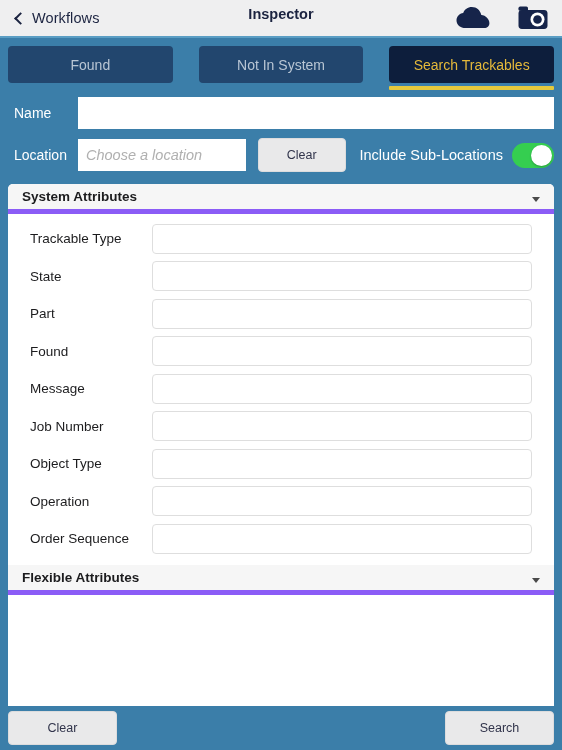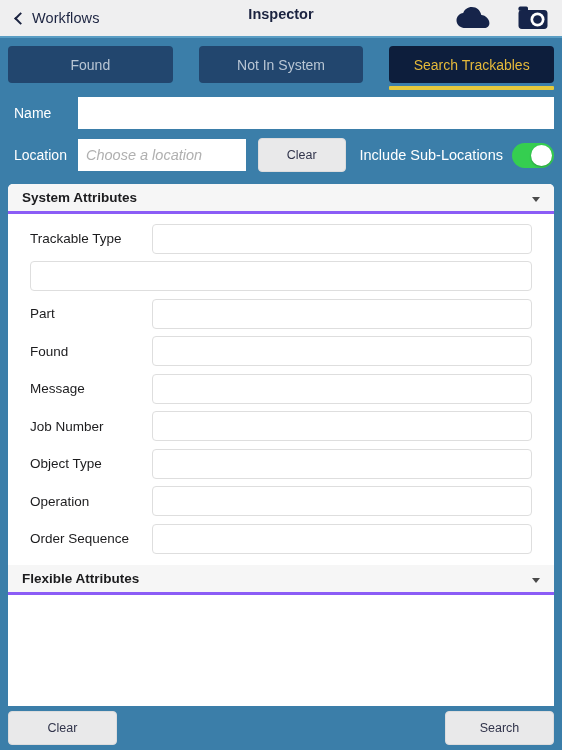--- a/index.html
+++ b/index.html
@@ -217,21 +217,21 @@
     background: #ffffff;
     border-radius: 5px 5px 0 0;
     flex: 1 1 auto;
     overflow: hidden;
     display: flex;
     flex-direction: column;
   }
 
   .section-header {
     background: #f6f6f6;
-    border-bottom: 3px solid #8b5cf6;
+    border-bottom: 5px solid #8b5cf6;
     height: 30px;
     display: flex;
     align-items: center;
     padding: 0 14px;
     position: relative;
   }
   .section-header .title {
     font-size: 13.5px;
     font-weight: bold;
     color: #1c1c1e;
@@ -361,20 +361,21 @@
     </div>
 
     <div class="attr-list">
 
       <div class="arow">
         <div class="arow-label">Trackable Type</div>
         <input class="arow-input" type="text" style="">
       </div>
 
       <div class="arow">
+        <div class="arow-label">State</div>
         <input class="arow-input" type="text" style="">
       </div>
 
       <div class="arow">
         <div class="arow-label">Part</div>
         <input class="arow-input" type="text" style="">
       </div>
 
       <div class="arow">
         <div class="arow-label">Found</div>

